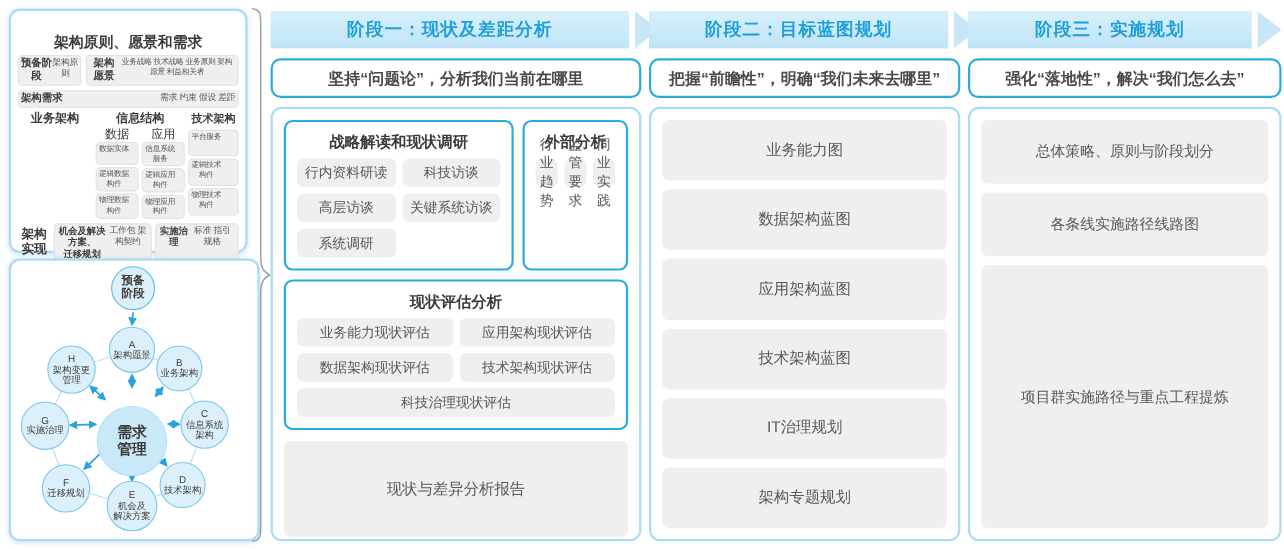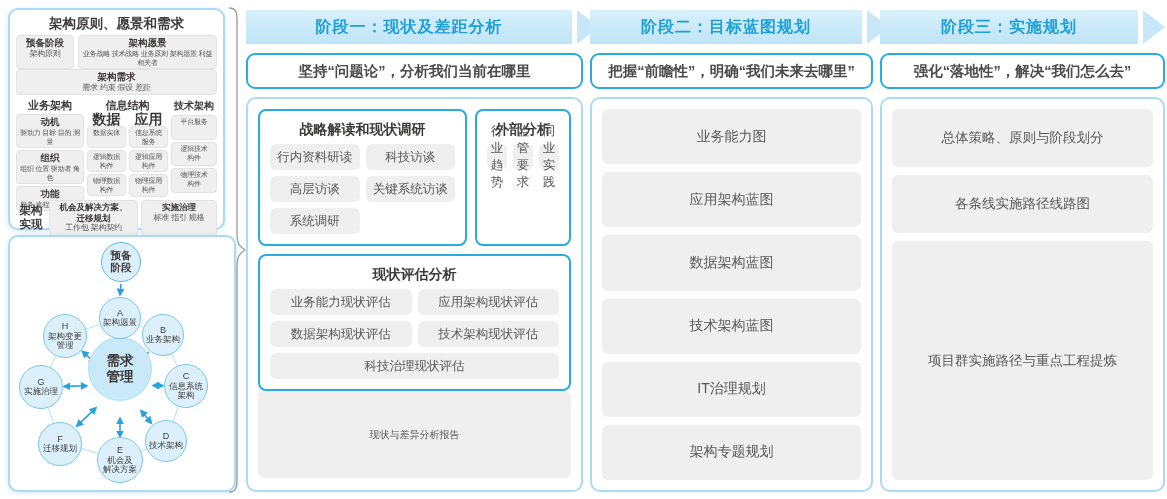--- a/index.html
+++ b/index.html
@@ -2,31 +2,31 @@
 <html><head>
 <meta charset="utf-8">
 <style>
   * { margin:0; padding:0; box-sizing:border-box; }
   body { background:#fff; }
   .stage { position:relative; width:1167px; height:499px; background:#fff; overflow:hidden;
            font-family:"Liberation Sans","DejaVu Sans",sans-serif; color:#3E3A39; }
 
   
   .panel { border:2px solid #A9DBF5; border-radius:10px; background:#fff; box-shadow:0 1px 5px rgba(130,185,225,.35); }
-  #lt-panel { position:absolute; left:8px; top:8px; width:217px; height:222px; padding:6px 6px; display:flex; flex-direction:column; gap:4px; }
+  #lt-panel { position:absolute; left:8px; top:8px; width:217px; height:222px; padding:21px 6px; display:flex; flex-direction:column; gap:4px; }
   .lt-title { text-align:center; font-weight:bold; font-size:13.5px; line-height:15px; }
   .sbox { background:#EFEFEF; border:1px solid #E2E2E2; border-radius:4px; text-align:center; padding:1px 2px;
-          display:flex; flex-direction:column; justify-content:flex-start; }
+          display:flex; flex-direction:row; justify-content:space-between; }
   .sbox .t { font-weight:bold; font-size:9.5px; line-height:1.25; white-space:pre-line; }
   .sbox .s { font-size:7px; line-height:1.3; color:#595757; white-space:pre-line; letter-spacing:-0.2px; }
   .lt-row1 { display:grid; grid-template-columns:58px 1fr; gap:4px; height:30px; }
   .lt-row2 { height:26px; }
   .lt-row3 { display:grid; grid-template-columns:68px 1fr 46px; gap:3px; }
   .colh { text-align:center; font-weight:bold; font-size:11px; line-height:13px; margin-bottom:2px; }
-  .subh { text-align:center; font-weight:bold; font-size:14px; line-height:11px; margin-bottom:1px; }
+  .subh { text-align:center; font-weight:normal; font-size:11px; line-height:11px; margin-bottom:1px; }
   .vstack { display:flex; flex-direction:column; gap:2px; }
   .vstack .sbox { flex:1; }
   .lt-row4 { display:grid; grid-template-columns:30px 1fr 76px; gap:3px; height:36px; }
   .impl-label { font-weight:bold; font-size:11.5px; line-height:1.2; white-space:pre-line; display:flex; align-items:center; justify-content:center; text-align:center; }
 
   
   #lb-panel { position:absolute; left:8px; top:235px; width:228px; height:257px; }
   #cycle-svg { position:absolute; left:0; top:0; }
   .cnode { position:absolute; border-radius:50%; background:#DCF0FB; border:1px solid #7AC6EA;
            display:flex; flex-direction:column; align-items:center; justify-content:center;
@@ -54,21 +54,21 @@
   .content { margin-top:8px; height:395px; border:2px solid #A9DBF5; border-radius:10px; background:#fff; padding:10px; }
 
   .gbox { background:#EFEFEF; border-radius:6px; color:#595757; display:flex; align-items:center; justify-content:center; text-align:center; }
   .grp { border:2px solid #29ABE2; border-radius:8px; padding:10px; background:#fff; }
   .grp-title { text-align:center; font-weight:bold; font-size:14px; line-height:17px; margin-bottom:6px; }
   .g-row { display:grid; grid-template-columns:1fr 96px; gap:8px; }
   .grid2 { display:grid; grid-template-columns:1fr 1fr; gap:6px; }
   .grid2 .gbox, .stack3 .gbox { height:26px; font-size:12.5px; }
   .stack3 { display:flex; gap:6px;align-items:center; }
   .span2 { grid-column:1 / 3; }
-  #report-box { height:87px; font-size:10px; }
+  #report-box { margin-top:10px; height:87px; font-size:14px; }
 
   .list-col { display:flex; flex-direction:column; gap:8px; height:100%;justify-content:space-between; }
   .list-col .gbox { flex:1; font-size:14px; }
   #phase-3 .list-col .gbox { flex:0 0 58px; font-size:13.5px; }
   #phase-3 .list-col .gbox.tall { flex:1; }
 </style>
 </head>
 <body>
 
 <div class="stage">
@@ -85,34 +85,20 @@
         <div class="s">业务战略 技术战略 业务原则 架构愿景 利益相关者</div>
       </div>
     </div>
     <div class="sbox lt-row2">
       <div class="t">架构需求</div>
       <div class="s" style="font-size:8px">需求   约束   假设   差距</div>
     </div>
     <div class="lt-row3">
       <div>
         <div class="colh">业务架构</div>
-        <div class="vstack" style="height:82px">
-          <div class="sbox">
-            <div class="t">动机</div>
-            <div class="s">驱动力 目标 目的 测量</div>
-          </div>
-          <div class="sbox">
-            <div class="t">组织</div>
-            <div class="s">组织 位置 驱动者 角色</div>
-          </div>
-          <div class="sbox">
-            <div class="t">功能</div>
-            <div class="s">服务 流程 控制 功能</div>
-          </div>
-        </div>
       </div>
       <div>
         <div class="colh">信息结构</div>
         <div style="display:grid;grid-template-columns:1fr 1fr;gap:3px">
           <div>
             <div class="subh">数据</div>
             <div class="vstack" style="height:70px">
               <div class="sbox">
                   <div class="s">数据实体</div>
                 </div>
@@ -192,21 +178,21 @@
       <line x1="130.9" y1="173.5" x2="141.4" y2="186.2" stroke="#2AA2DE" stroke-width="1.6" marker-start="url(#ah)" marker-end="url(#ah)"></line>
       <line x1="110" y1="181" x2="110" y2="200" stroke="#2AA2DE" stroke-width="1.6" marker-start="url(#ah)" marker-end="url(#ah)"></line>
       <line x1="86.1" y1="170.7" x2="66.7" y2="189.2" stroke="#2AA2DE" stroke-width="1.6" marker-start="url(#ah)" marker-end="url(#ah)"></line>
       <line x1="77" y1="148.8" x2="54" y2="149.4" stroke="#2AA2DE" stroke-width="1.6" marker-start="url(#ah)" marker-end="url(#ah)"></line>
       <line x1="85.4" y1="126.1" x2="72.2" y2="114.3" stroke="#2AA2DE" stroke-width="1.6" marker-start="url(#ah)" marker-end="url(#ah)"></line>
     </svg>
     <div class="cnode" id="node-prep" style="left:91px;top:5px;width:40px;height:40px">
       <span class="lbl">预备
 阶段</span>
     </div>
-    <div class="cnode" id="node-center" style="left:78px;top:100px;width:64px;height:64px">
+    <div class="cnode" id="node-center" style="left:78px;top:132px;width:64px;height:64px">
       <span class="lbl">需求
 管理</span>
     </div>
     <div class="cnode" style="left:89px;top:60px;width:42px;height:42px">
       <span class="letter">A</span>
       <span class="lbl">架构愿景</span>
     </div>
     <div class="cnode" style="left:132px;top:77px;width:42px;height:42px">
       <span class="letter">B</span>
       <span class="lbl">业务架构</span>
@@ -287,22 +273,22 @@
 
   <div class="phase" id="phase-2">
     <div class="banner">
       <div class="banner-rect">阶段二：目标蓝图规划</div>
       <div class="banner-tip"></div>
     </div>
     <div class="slogan">把握“前瞻性”，明确“我们未来去哪里”</div>
     <div class="content">
       <div class="list-col">
         <div class="gbox">业务能力图</div>
+        <div class="gbox">数据架构蓝图</div>
         <div class="gbox">应用架构蓝图</div>
-        <div class="gbox">数据架构蓝图</div>
         <div class="gbox">技术架构蓝图</div>
         <div class="gbox">IT治理规划</div>
         <div class="gbox">架构专题规划</div>
       </div>
     </div>
   </div>
 
   <div class="phase" id="phase-3">
     <div class="banner">
       <div class="banner-rect">阶段三：实施规划</div>

